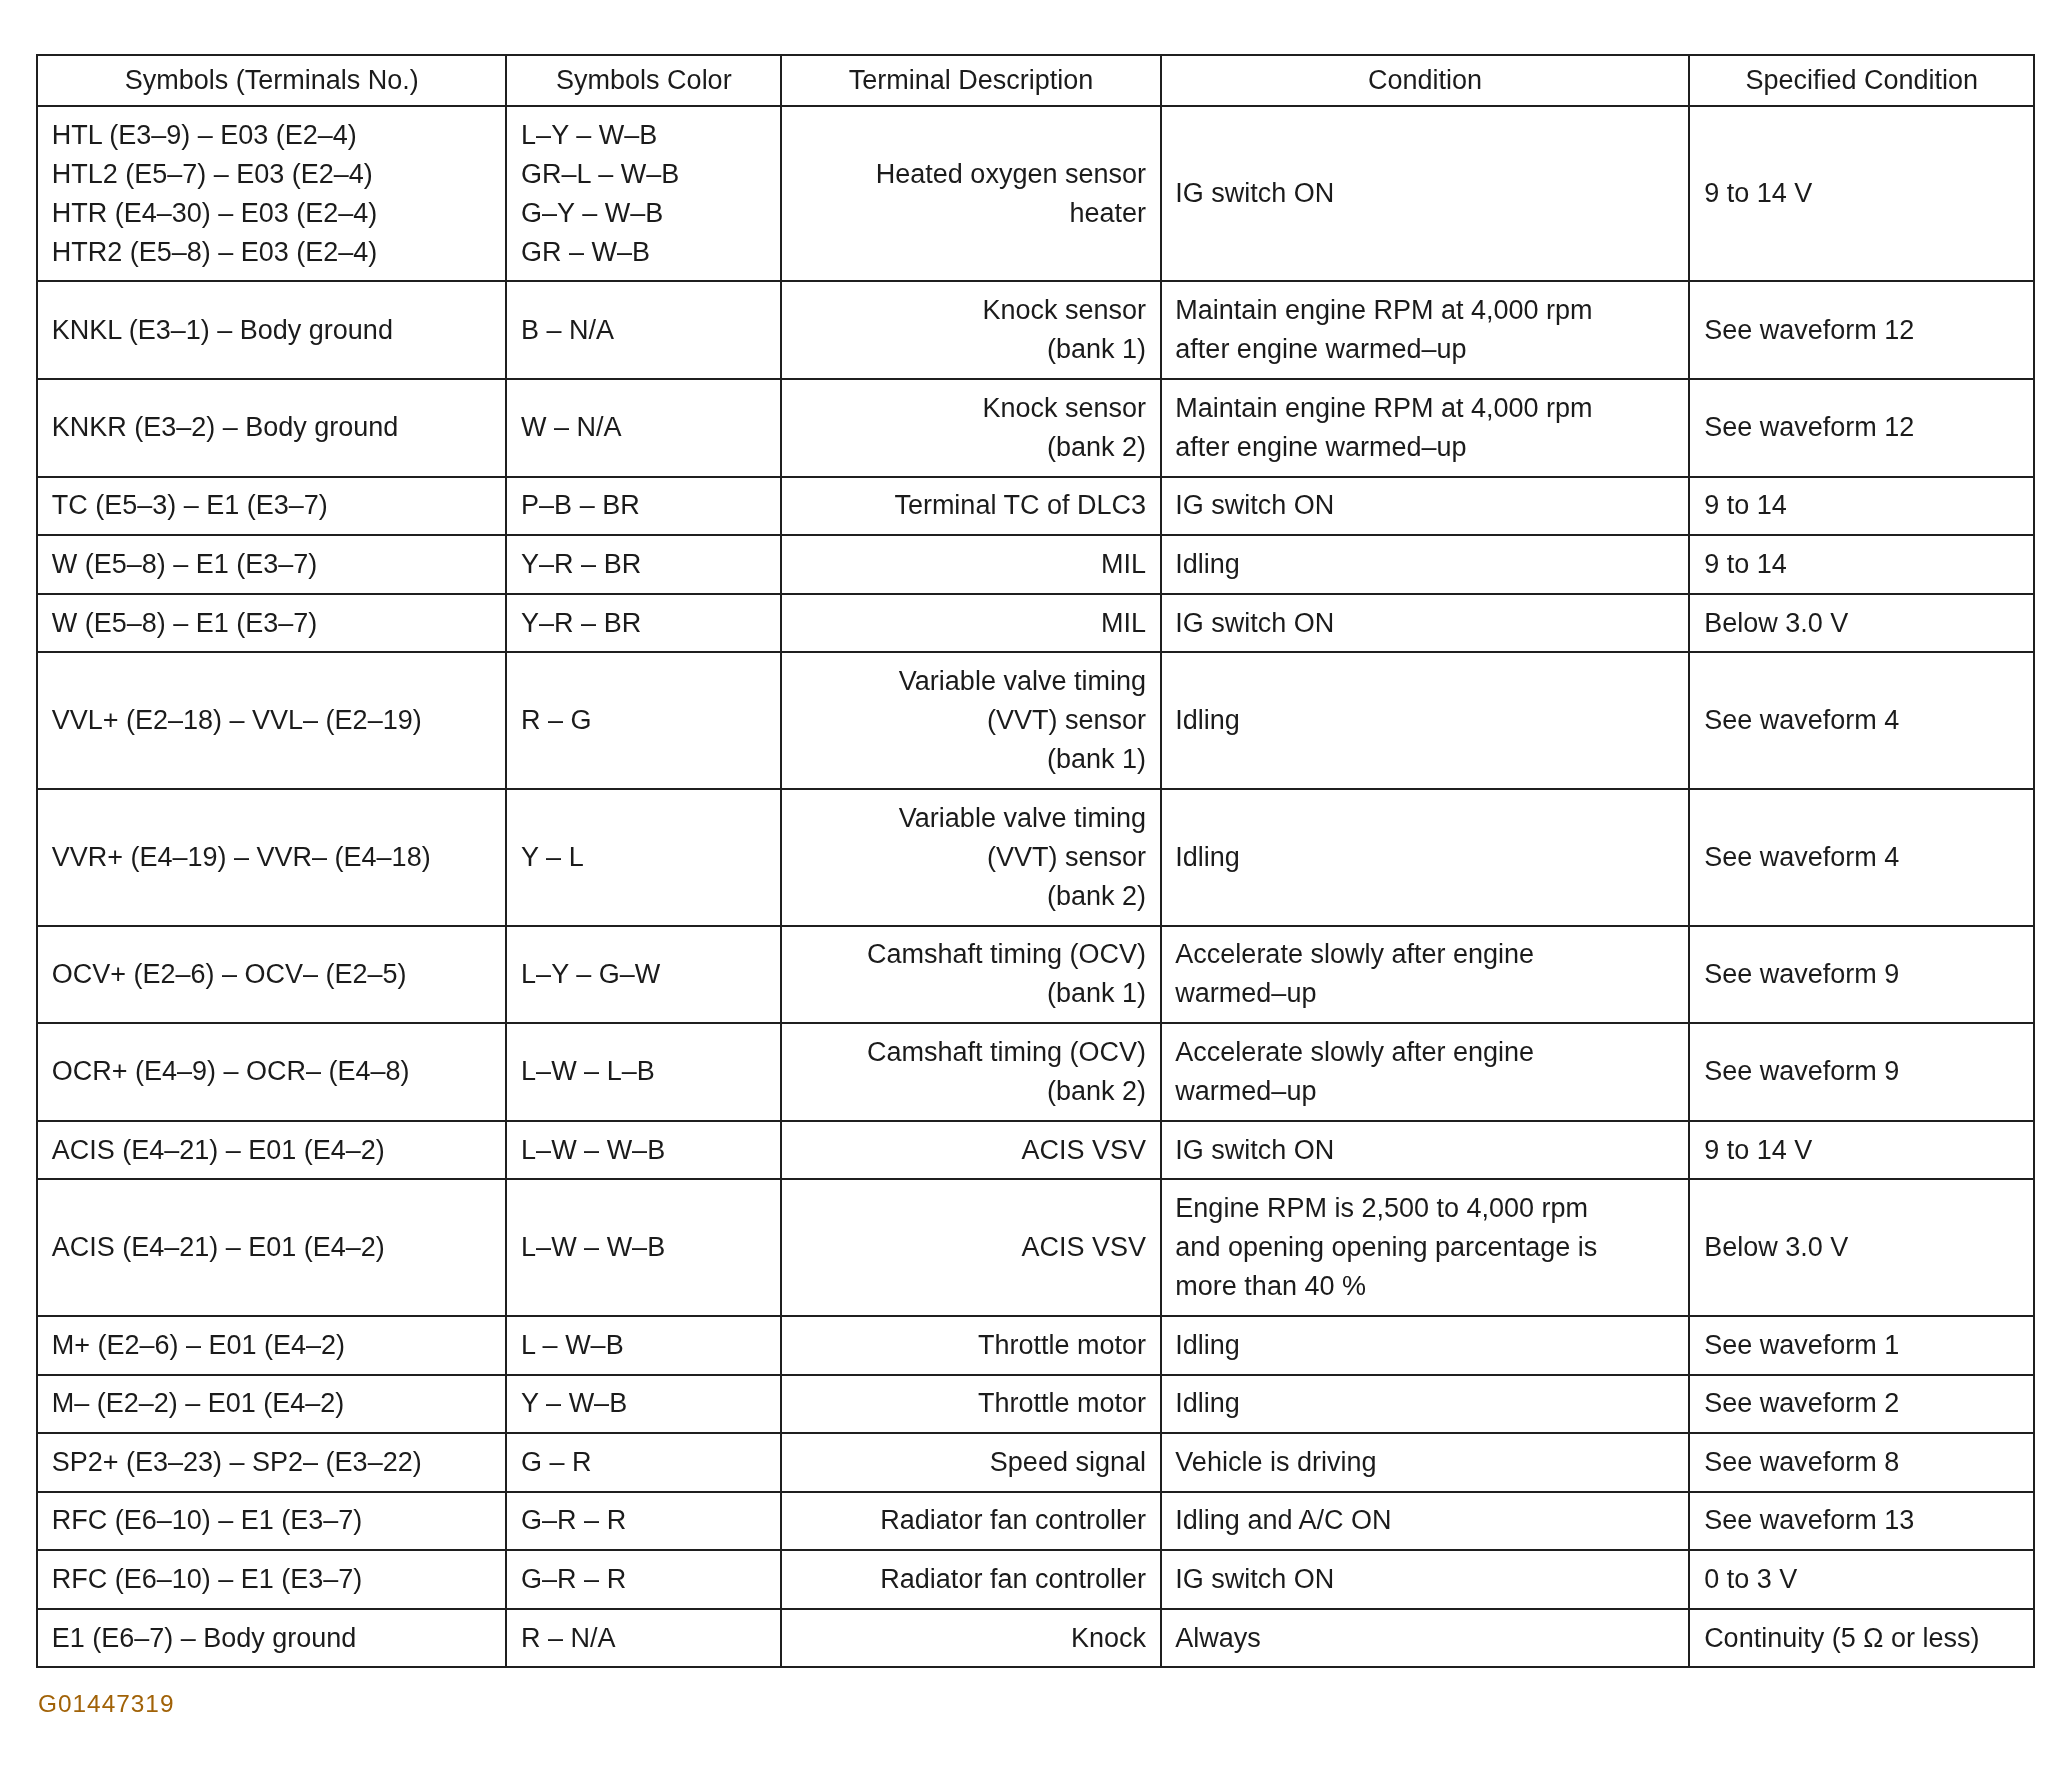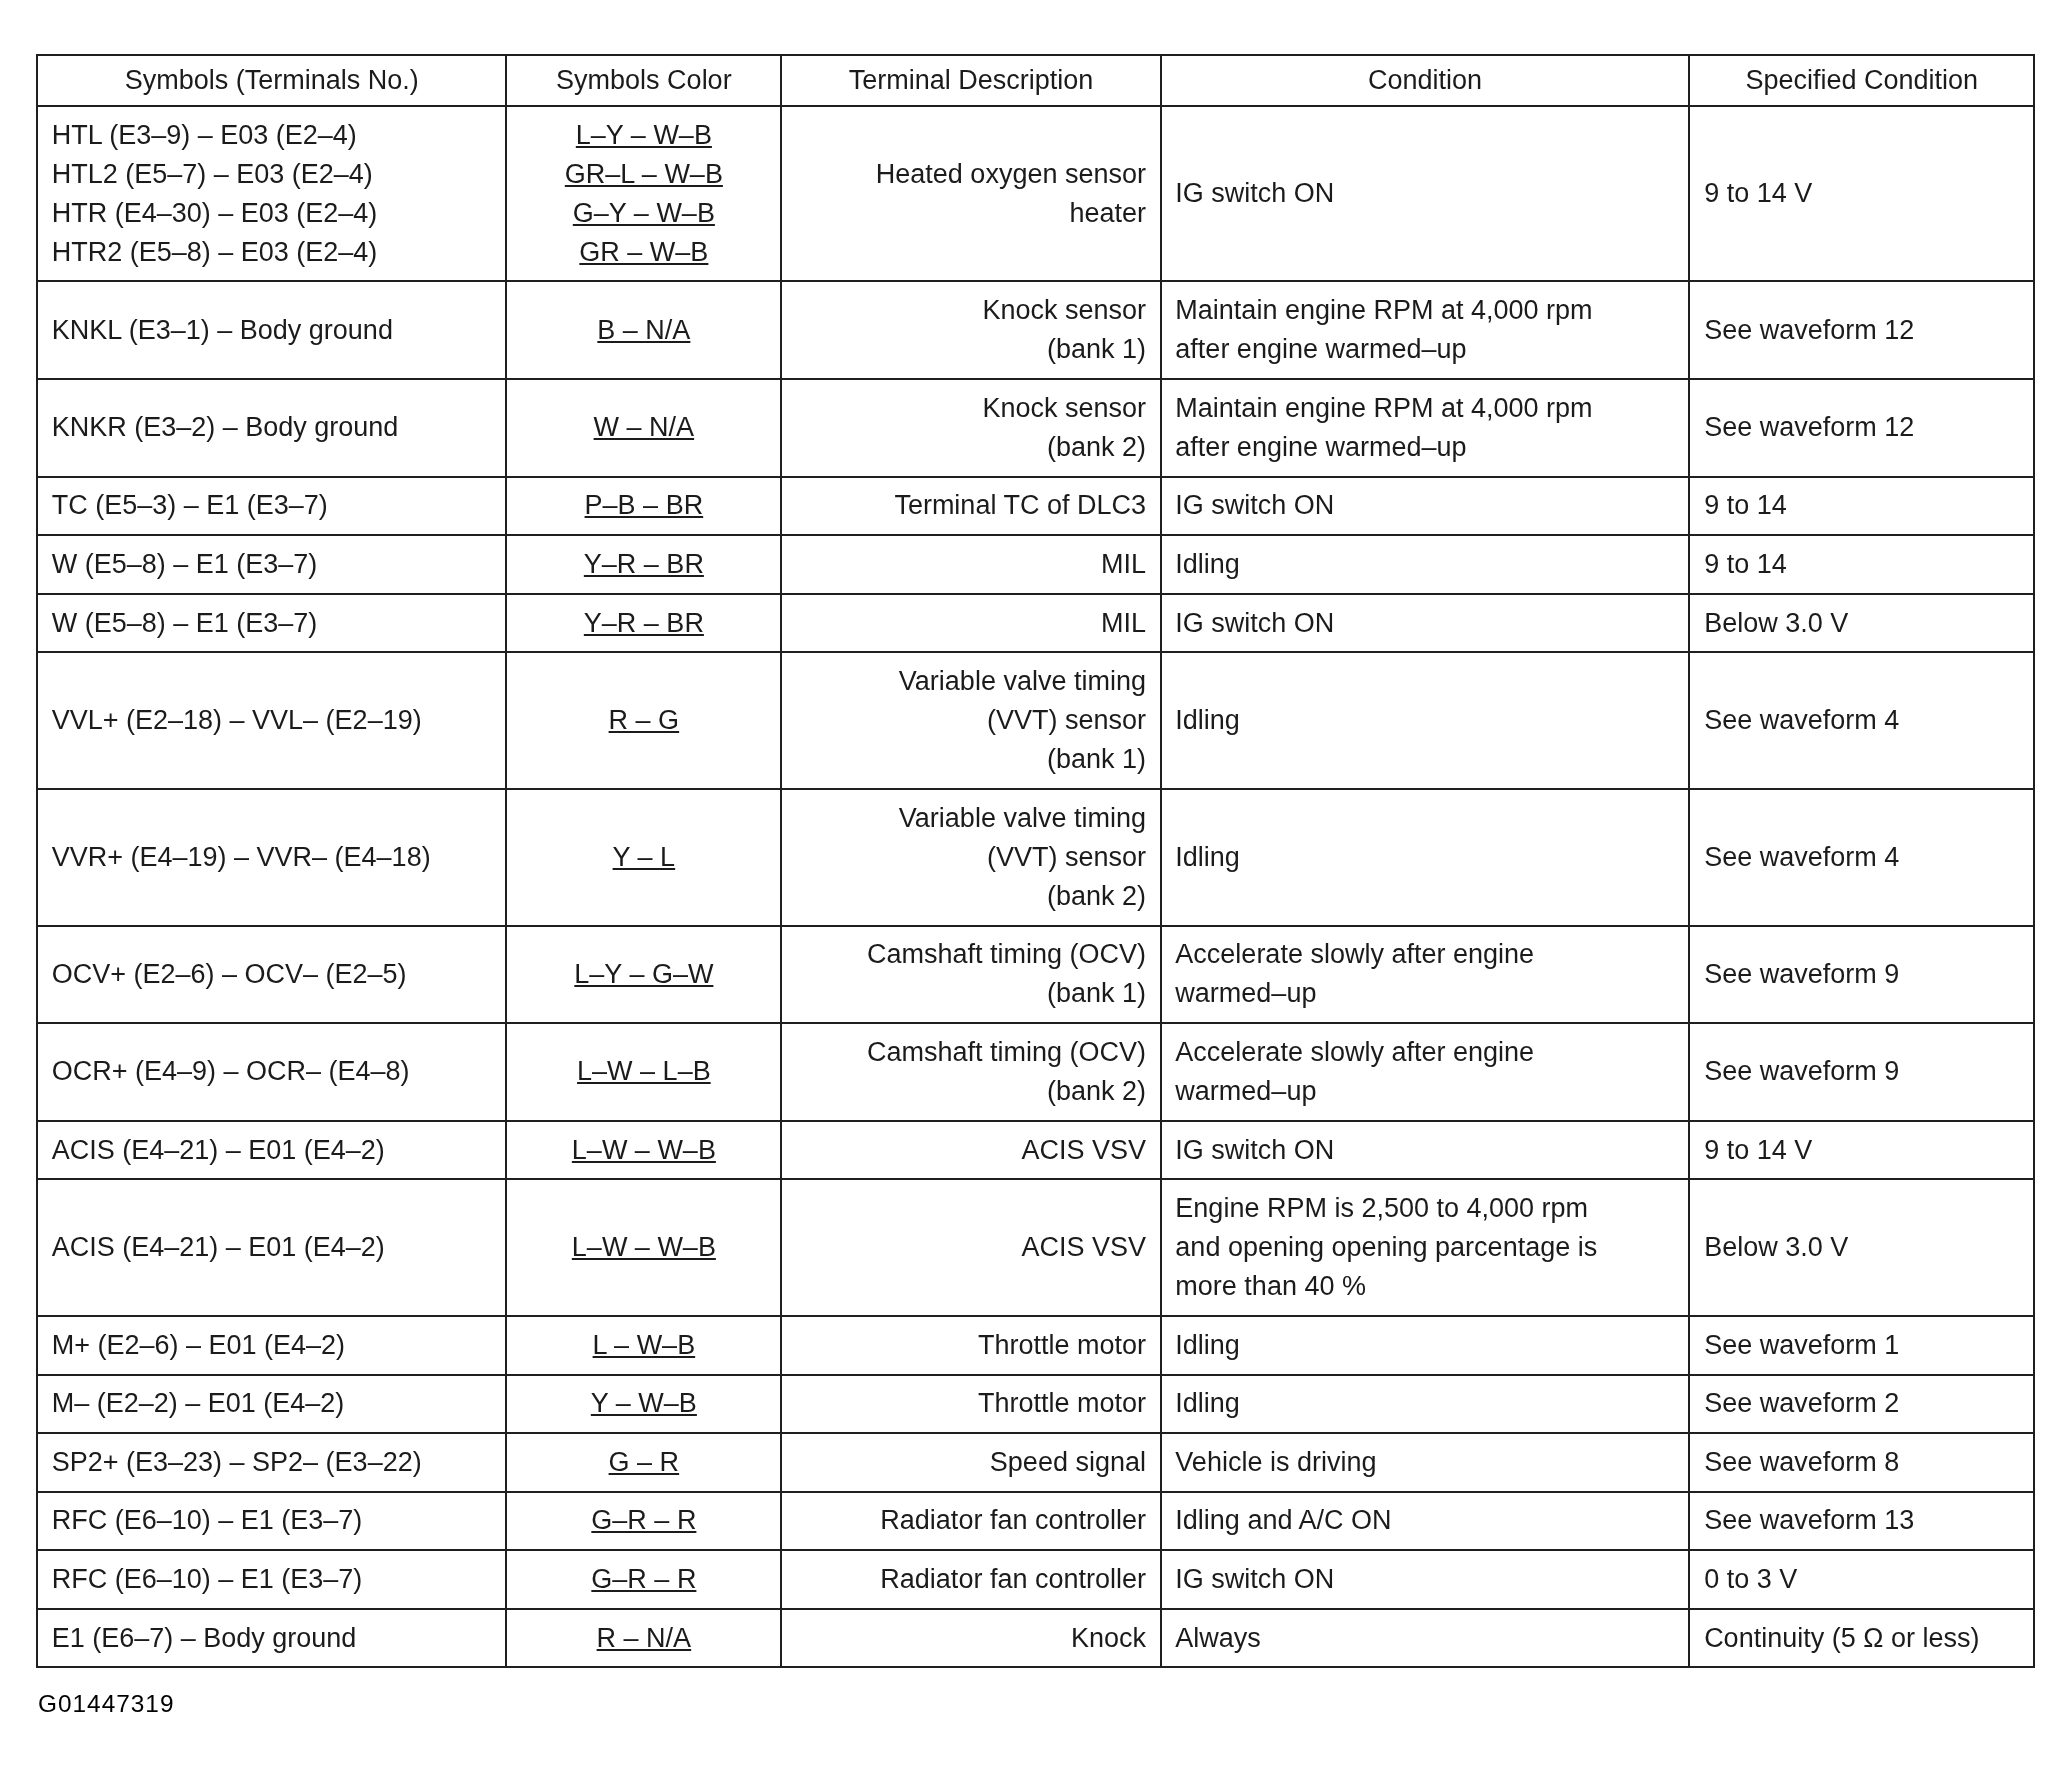--- a/index.html
+++ b/index.html
@@ -42,30 +42,30 @@
     border-radius: 20px;
   }
   
   .col-0 { width: 441px; }
   .col-1 { width: 251px; }
   .col-2 { width: 353px; }
   .col-3 { width: 499px; }
   .col-4 { width: 319px; }
   
   td.col-0 { text-align: left; }
-  td.col-1 { text-align: center; text-decoration: underline; }
+  td.col-1 { text-align: left; }
   td.col-2 { text-align: right; }
   td.col-3 { text-align: left; }
   td.col-4 { text-align: left; }
   .line { white-space: nowrap; }
   .figure-id {
     margin-top: 21.5px;
     font-size: 24.4px;
     letter-spacing: 1px;
-    color: #000000;
+    color: #a16207;
     padding-left: 2px;
   }
 </style>
 </head>
 <body>
 
 <div class="page">
   <table class="spec-table">
     <thead>
       <tr>

